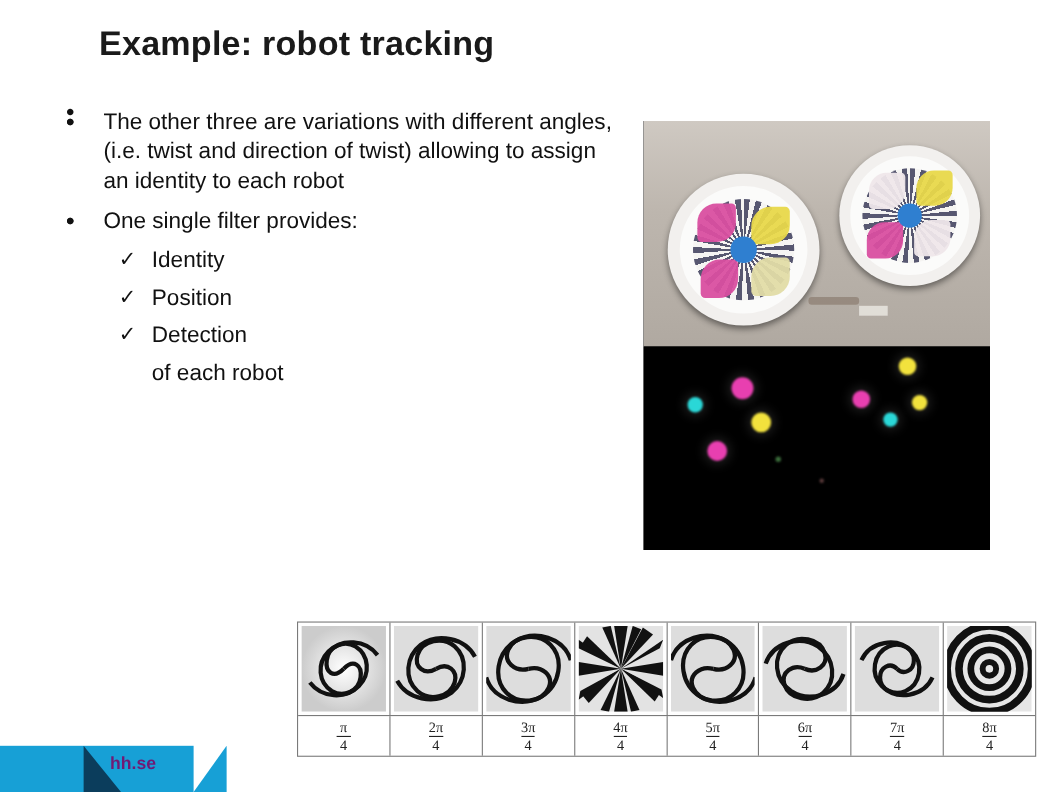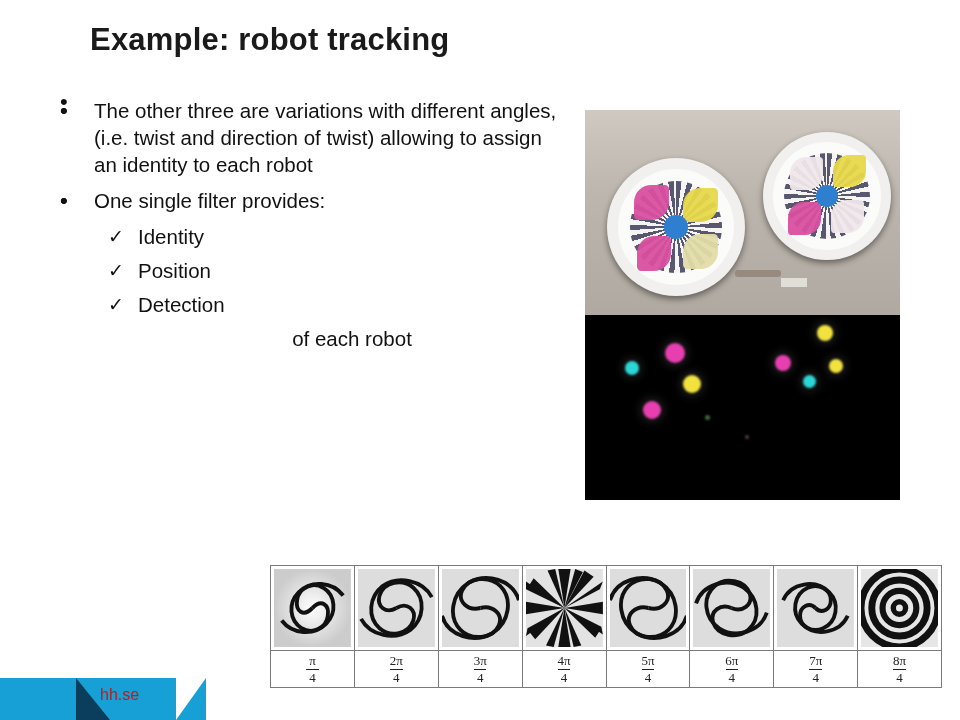--- a/index.html
+++ b/index.html
@@ -67,21 +67,20 @@
     top: 0px;
     font-size: 19px;
     line-height: 27px;
     color: #111111;
   }
   .tail {
     padding-left: 92px;
     font-size: 20.5px;
     line-height: 27px;
     color: #111111;
-    text-align: center;
   }
 
   
   .photo {
     position: absolute;
     left: 585px;
     top: 110px;
     width: 315px;
     height: 390px;
     background: #0a0a0a;
@@ -230,22 +229,22 @@
     width: 0; height: 0;
     border-style: solid;
     border-width: 42px 0 0 34px;
     border-color: transparent transparent transparent #0b3d5c;
   }
   .footer-text {
     position: absolute;
     left: 100px;
     top: 686px;
     font-size: 16px;
-    font-weight: normal;
-    color: #b91c1c;
+    font-weight: bold;
+    color: #701a75;
   }
 </style>
 </head>
 <body>
 
 <div class="slide">
 
   <div class="title">Example: robot tracking</div>
 
   <div class="bullets">

